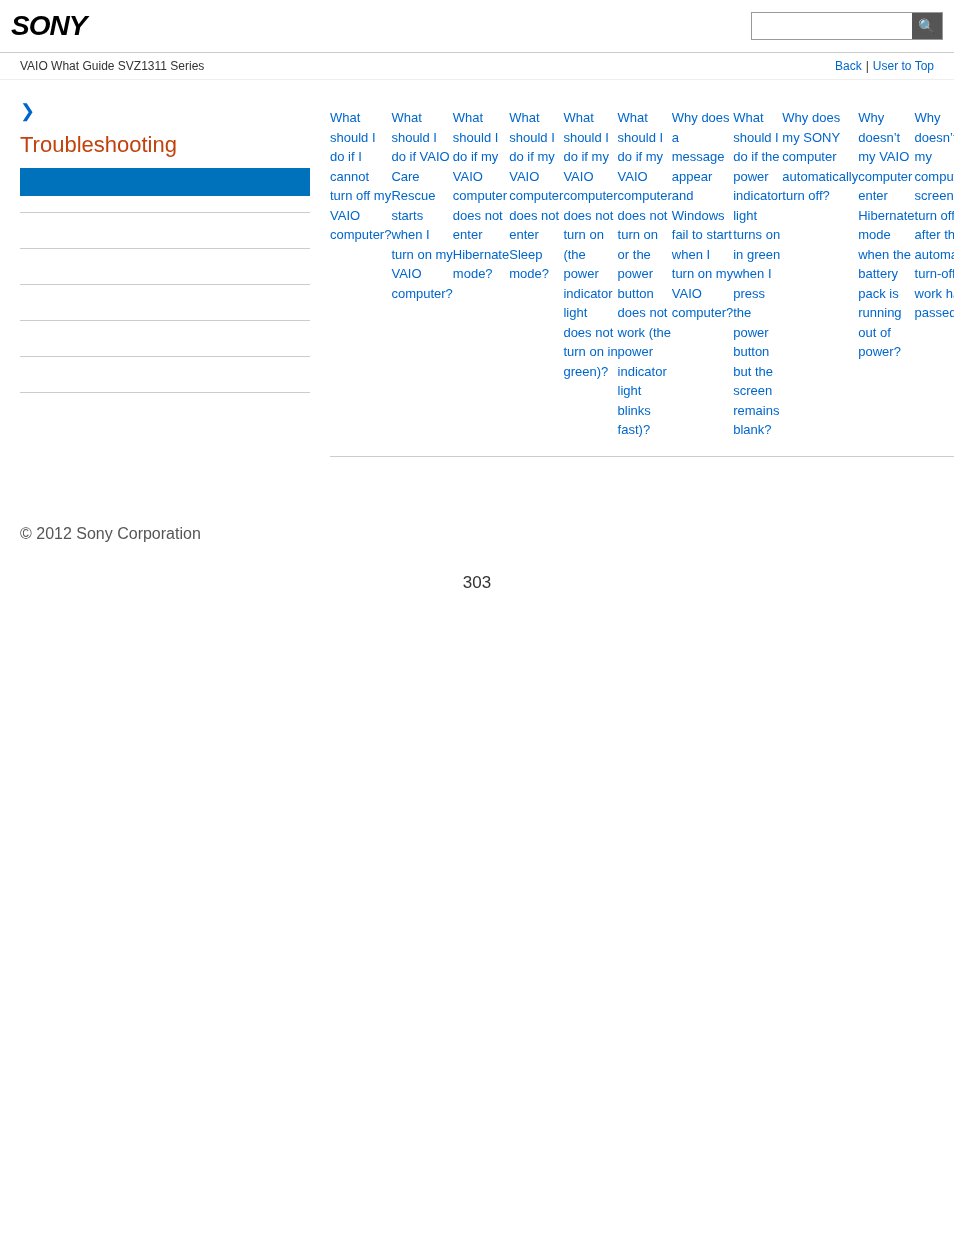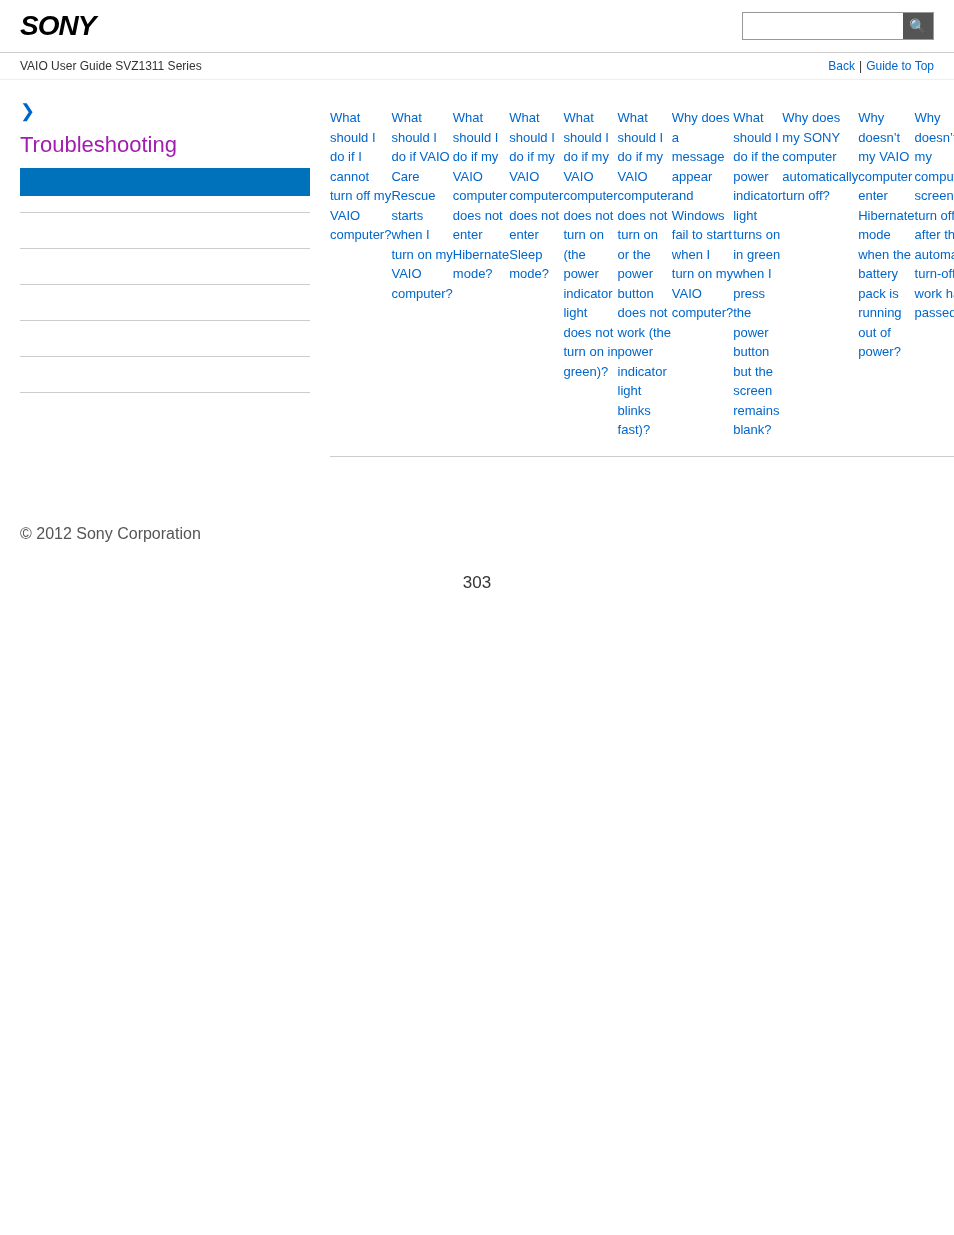--- a/index.html
+++ b/index.html
@@ -8,21 +8,21 @@
       font-size: 13px;
       color: #333;
       background: #fff;
       width: 954px;
       min-height: 1235px;
     }
 
     
     .header {
       border-bottom: 1px solid #ccc;
-      padding: 10px 20px;
+      padding: 10px 11px;
       display: flex;
       align-items: center;
       justify-content: space-between;
     }
     .logo {
       font-size: 28px;
       font-weight: 900;
       letter-spacing: -1px;
       color: #000;
       font-style: italic;
@@ -91,21 +91,21 @@
     }
     .chevron-icon {
       font-size: 18px;
       color: #0066cc;
       margin-bottom: 10px;
       display: block;
     }
     .sidebar-title {
       font-size: 22px;
       font-weight: normal;
-      color: #a21caf;
+      color: #c2410c;
       margin-bottom: 10px;
     }
     .sidebar-highlight {
       background: #0072bc;
       height: 28px;
       margin-bottom: 16px;
     }
     .sidebar-links {
       display: flex;
       flex-direction: column;
@@ -168,25 +168,25 @@
   <div class="logo">SONY</div>
   <div class="search-box">
     <input class="search-input" type="text" placeholder="" style="">
     <button class="search-btn">
       <span>🔍</span>
     </button>
   </div>
 </div>
 
 <div class="subheader">
-  <span>VAIO User Guide SVZ1311 Series</span>
+  <span>VAIO What Guide SVZ1311 Series</span>
   <div class="nav-links">
     <a class="nav-link">Back</a>
     <span class="nav-separator">|</span>
-    <a class="nav-link">Guide to Top</a>
+    <a class="nav-link">User to Top</a>
   </div>
 </div>
 
 <div class="main-content">
 
   <div class="sidebar">
     <span class="chevron-icon">❯</span>
     <div class="sidebar-title">Troubleshooting</div>
     <div class="sidebar-highlight"></div>
     <div class="sidebar-links">

